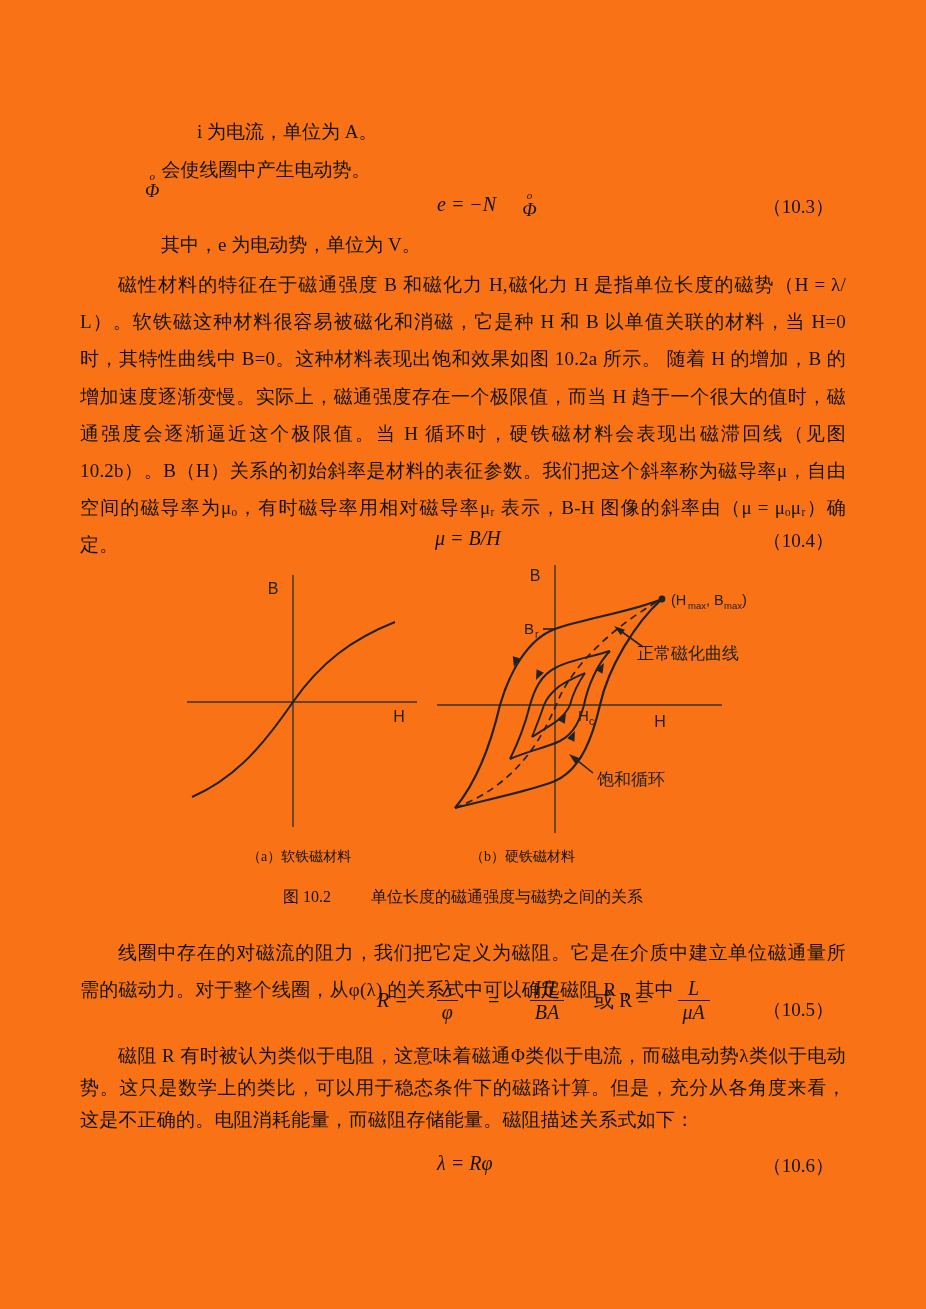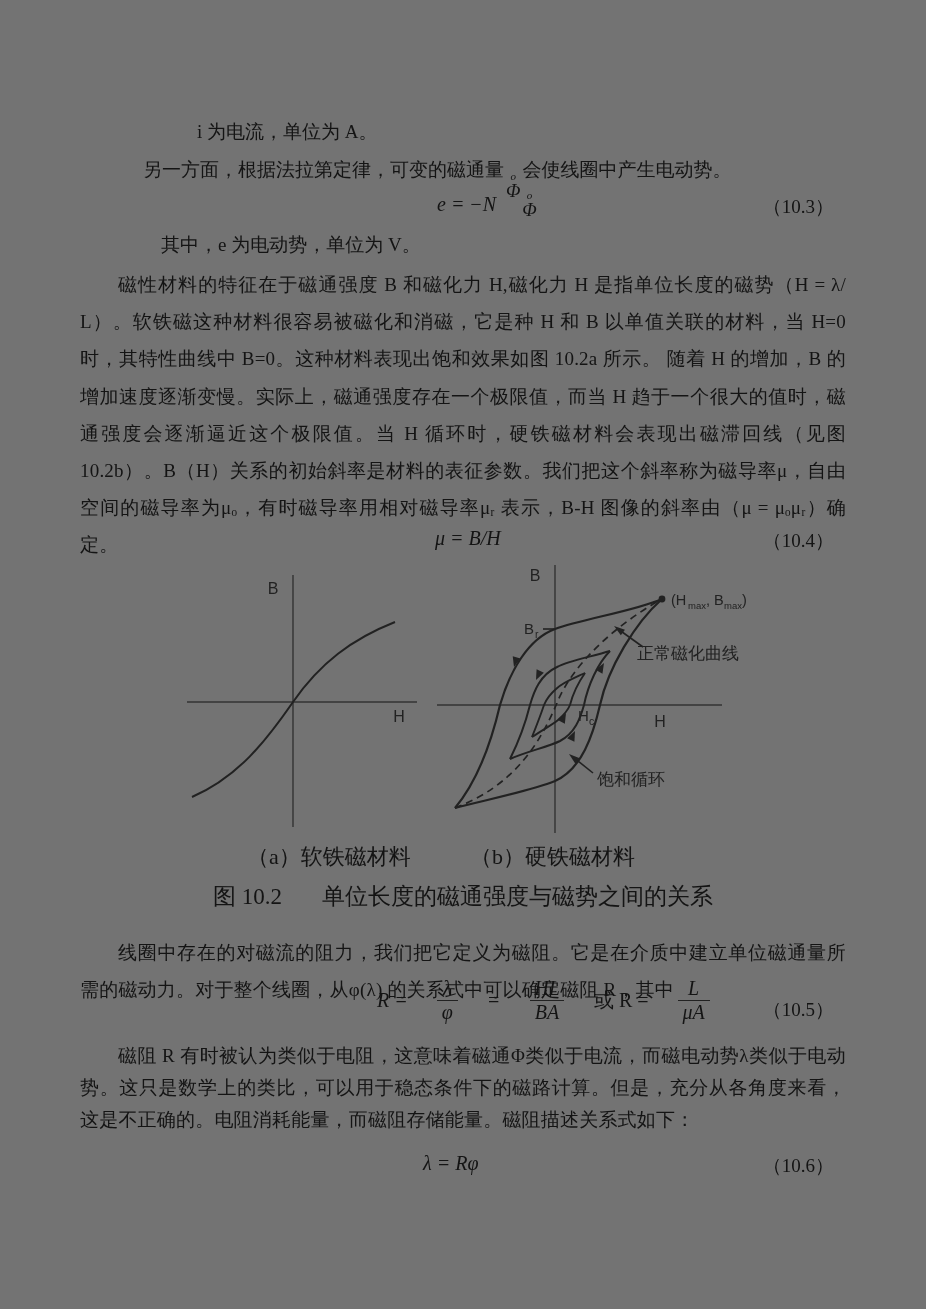--- a/index.html
+++ b/index.html
@@ -1,50 +1,50 @@
 <!DOCTYPE html>
 <html><head>
 <meta charset="utf-8">
 <title>Document</title>
 <style>
   html,body { margin:0; padding:0; background:#ffffff; }
   .page {
-    position:relative; width:926px; height:1309px; background:#737373;
+    position:relative; width:926px; height:1309px; background:#f97316;
     font-family:"Liberation Serif","DejaVu Serif",serif;
     color:#141414; overflow:hidden;
   }
   .abs { position:absolute; }
   .line { font-size:19px; line-height:38px; white-space:nowrap; }
   .para {
     left:80px; width:766px; font-size:19px; line-height:37.2px;
     text-align:justify; text-indent:2em; letter-spacing:0.2px;
   }
   .eqrow { left:80px; width:766px; height:40px; }
   .eqbody { position:absolute; font-size:20px; font-style:italic; white-space:nowrap; }
   .eqnum { position:absolute; right:12px; font-size:19px; font-style:normal; white-space:nowrap; }
   .phistack { display:inline-flex; flex-direction:column; align-items:center; vertical-align:-4px; line-height:1; margin:0 2px; }
   .phistack .odot { font-size:11px; font-style:italic; line-height:1; margin-bottom:-1px; }
   .phistack .phisym { font-size:19px; font-style:italic; line-height:1; }
   .frac { display:inline-flex; flex-direction:column; align-items:center; vertical-align:middle; margin:0 5px; }
   .frac .ftop { padding:0 5px; line-height:1.15; }
   .frac .fbot { border-top:1.6px solid #222; padding:0 5px; line-height:1.15; }
   .eqflex { display:inline-flex; align-items:center;gap:24px; }
-  .figcaption-row { left:80px; width:766px; top:884px; display:flex; justify-content:center; gap:40px; font-size:23px; line-height:26px; white-space:nowrap; }
-  .subcap { font-size:22px; line-height:24px; white-space:nowrap; }
+  .figcaption-row { left:80px; width:766px; top:884px; display:flex; justify-content:center; gap:40px; font-size:16px; line-height:26px; white-space:nowrap; }
+  .subcap { font-size:14px; line-height:24px; white-space:nowrap; }
   svg text { font-family:"Liberation Sans","DejaVu Sans",sans-serif; fill:#222; }
 </style>
 </head>
 <body>
 
 <div class="page">
 
   <div class="abs line" style="left:197px; top:113px;">i 为电流，单位为 A。</div>
 
   <div class="abs line" style="left:143px; top:151px;">
-    <span>另一方面，根据法拉第定律，可变的磁通量</span><span class="phistack">
+    <span class="phistack">
         <span class="odot">o</span>
         <span class="phisym">Φ</span>
       </span><span>会使线圈中产生电动势。</span>
   </div>
 
   <div class="abs eqrow" style="top:186px;">
     <span class="eqbody eqflex" style="left:357px; top:4px;">
       <span>e = −N</span>
         <span class="phistack">
           <span class="odot">o</span>
@@ -159,17 +159,17 @@
         <span class="ftop">L</span>
         <span class="fbot">μA</span>
       </span>
     </span>
     <span class="eqnum" style="top:22px;">（10.5）</span>
   </div>
 
   <div class="abs para" style="top:1040px; line-height:32px;">磁阻 R 有时被认为类似于电阻，这意味着磁通Φ类似于电流，而磁电动势λ类似于电动势。这只是数学上的类比，可以用于稳态条件下的磁路计算。但是，充分从各角度来看，这是不正确的。电阻消耗能量，而磁阻存储能量。磁阻描述关系式如下：</div>
 
   <div class="abs eqrow" style="top:1152px;">
-    <span class="eqbody" style="left:343px; top:0;">λ = Rφ</span>
+    <span class="eqbody" style="left:357px; top:0;">λ = Rφ</span>
     <span class="eqnum" style="top:1px;margin-left:24px;">（10.6）</span>
   </div>
 
 </div>
 
 </body></html>

